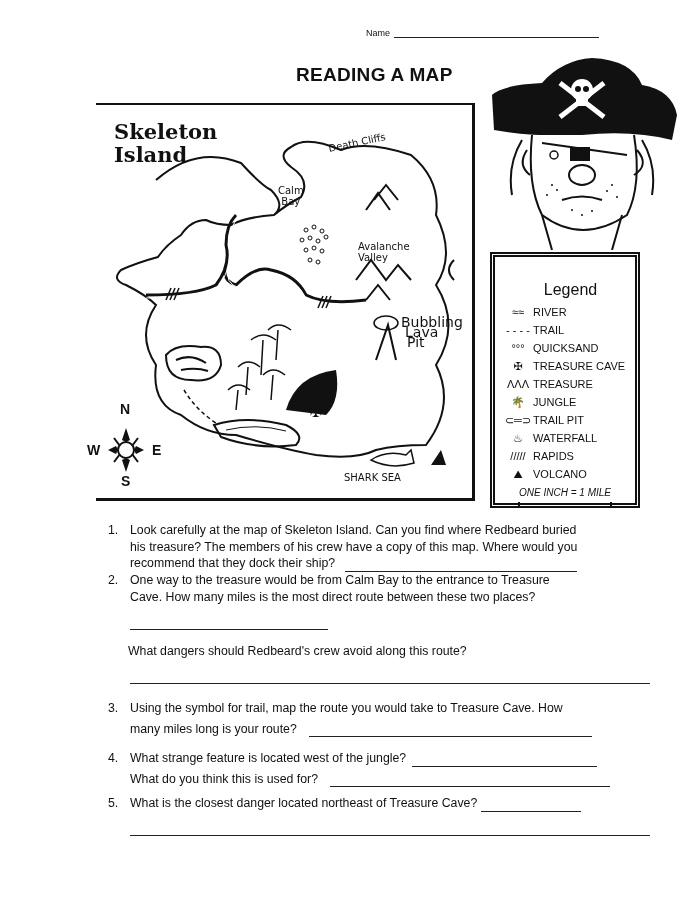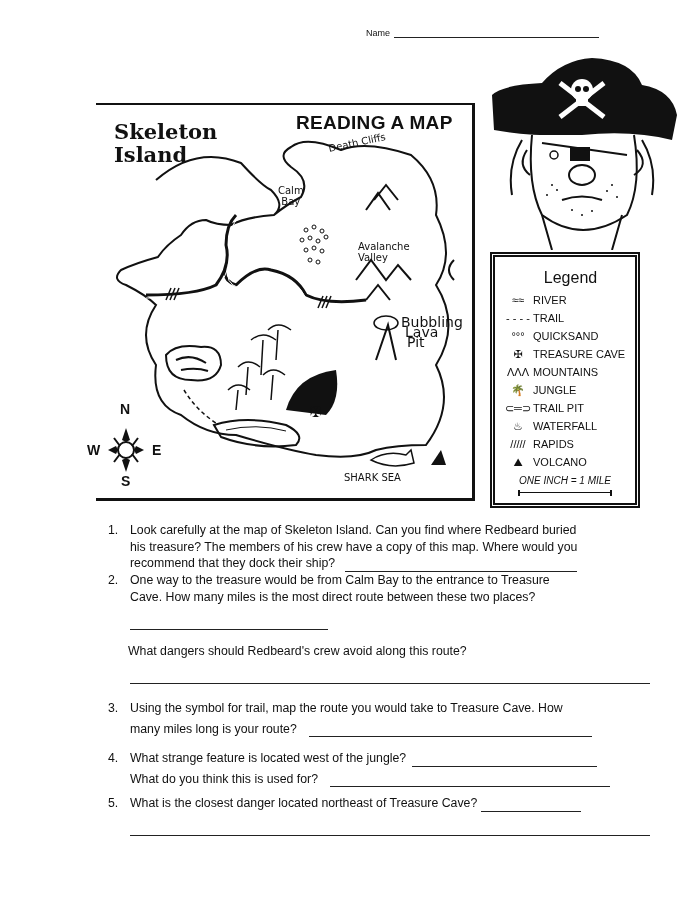--- a/index.html
+++ b/index.html
@@ -1,26 +1,26 @@
 <!DOCTYPE html>
 <html><head>
 <meta charset="utf-8">
 <style>
   html, body { margin:0; padding:0; background:#fff; }
   body { width:700px; height:905px; position:relative; overflow:hidden; font-family:"Liberation Sans", sans-serif; color:#111; }
   .abs { position:absolute; }
   .name-row { left:338px; top:28px; font-size:9px; display:flex; align-items:flex-end;padding-left:28px; }
   .name-line { display:inline-block; width:205px; border-bottom:1px solid #222; margin-left:4px; height:8px; }
-  .title { left:296px; top:64px; font-size:19px; font-weight:bold; letter-spacing:0.3px;margin-top:48px; }
+  .title { left:296px; top:64px; font-size:19px; font-weight:bold; letter-spacing:0.3px; }
   .map-frame { left:96px; top:103px; width:376px; height:393px; border-right:3px solid #111; border-bottom:3px solid #111; border-top:2px solid #111; border-left:0; }
   .map-frame svg { position:absolute; left:0; top:0; }
   .island-title { left:114px; top:118px; font-family:"DejaVu Serif", serif; font-size:21px; font-weight:bold; line-height:23px; }
   .hand { font-family:"DejaVu Sans", sans-serif; font-size:10px; line-height:11px; }
   .legend { left:490px; top:252px; width:140px; height:246px; border:3px double #111; border-width:5px; border-style:double; background:#fff; }
-  .legend-title { text-align:center; font-size:16px; margin-top:12px; margin-bottom:4px;padding-left:11px; }
+  .legend-title { text-align:center; font-size:16px; margin-top:24px; margin-bottom:4px;padding-left:11px; }
   .legend-row { display:flex; align-items:center; height:18px; font-size:11px; padding-left:8px; }
   .legend-sym { width:30px; text-align:center; font-size:11px; }
   .legend-scale { font-size:10px; font-style:italic; text-align:center; margin-top:4px; }
   .scale-bar { margin:4px auto 0; width:90px; height:6px; border-left:2px solid #111; border-right:2px solid #111; position:relative; }
   .scale-bar::after { content:""; position:absolute; left:0; right:0; top:2px; border-top:1px solid #111; }
   .q { left:108px; font-size:12.3px; line-height:16.5px; }
   .qnum { display:inline-block; width:22px; }
   .blank { display:inline-block; border-bottom:1px solid #222; height:11px; vertical-align:baseline; }
   .line { border-bottom:1px solid #222; height:0; }
   .compass { font-weight:bold; font-size:14px; }
@@ -190,21 +190,21 @@
   <div class="legend-row">
       <span class="legend-sym">°°°</span>
       <span>QUICKSAND</span>
     </div>
   <div class="legend-row">
       <span class="legend-sym">✠</span>
       <span>TREASURE CAVE</span>
     </div>
   <div class="legend-row">
       <span class="legend-sym">ΛΛΛ</span>
-      <span>MOUNTAINS</span>
+      <span>TREASURE</span>
     </div>
   <div class="legend-row">
       <span class="legend-sym">🌴</span>
       <span>JUNGLE</span>
     </div>
   <div class="legend-row">
       <span class="legend-sym">⊂═⊃</span>
       <span>TRAIL PIT</span>
     </div>
   <div class="legend-row">

